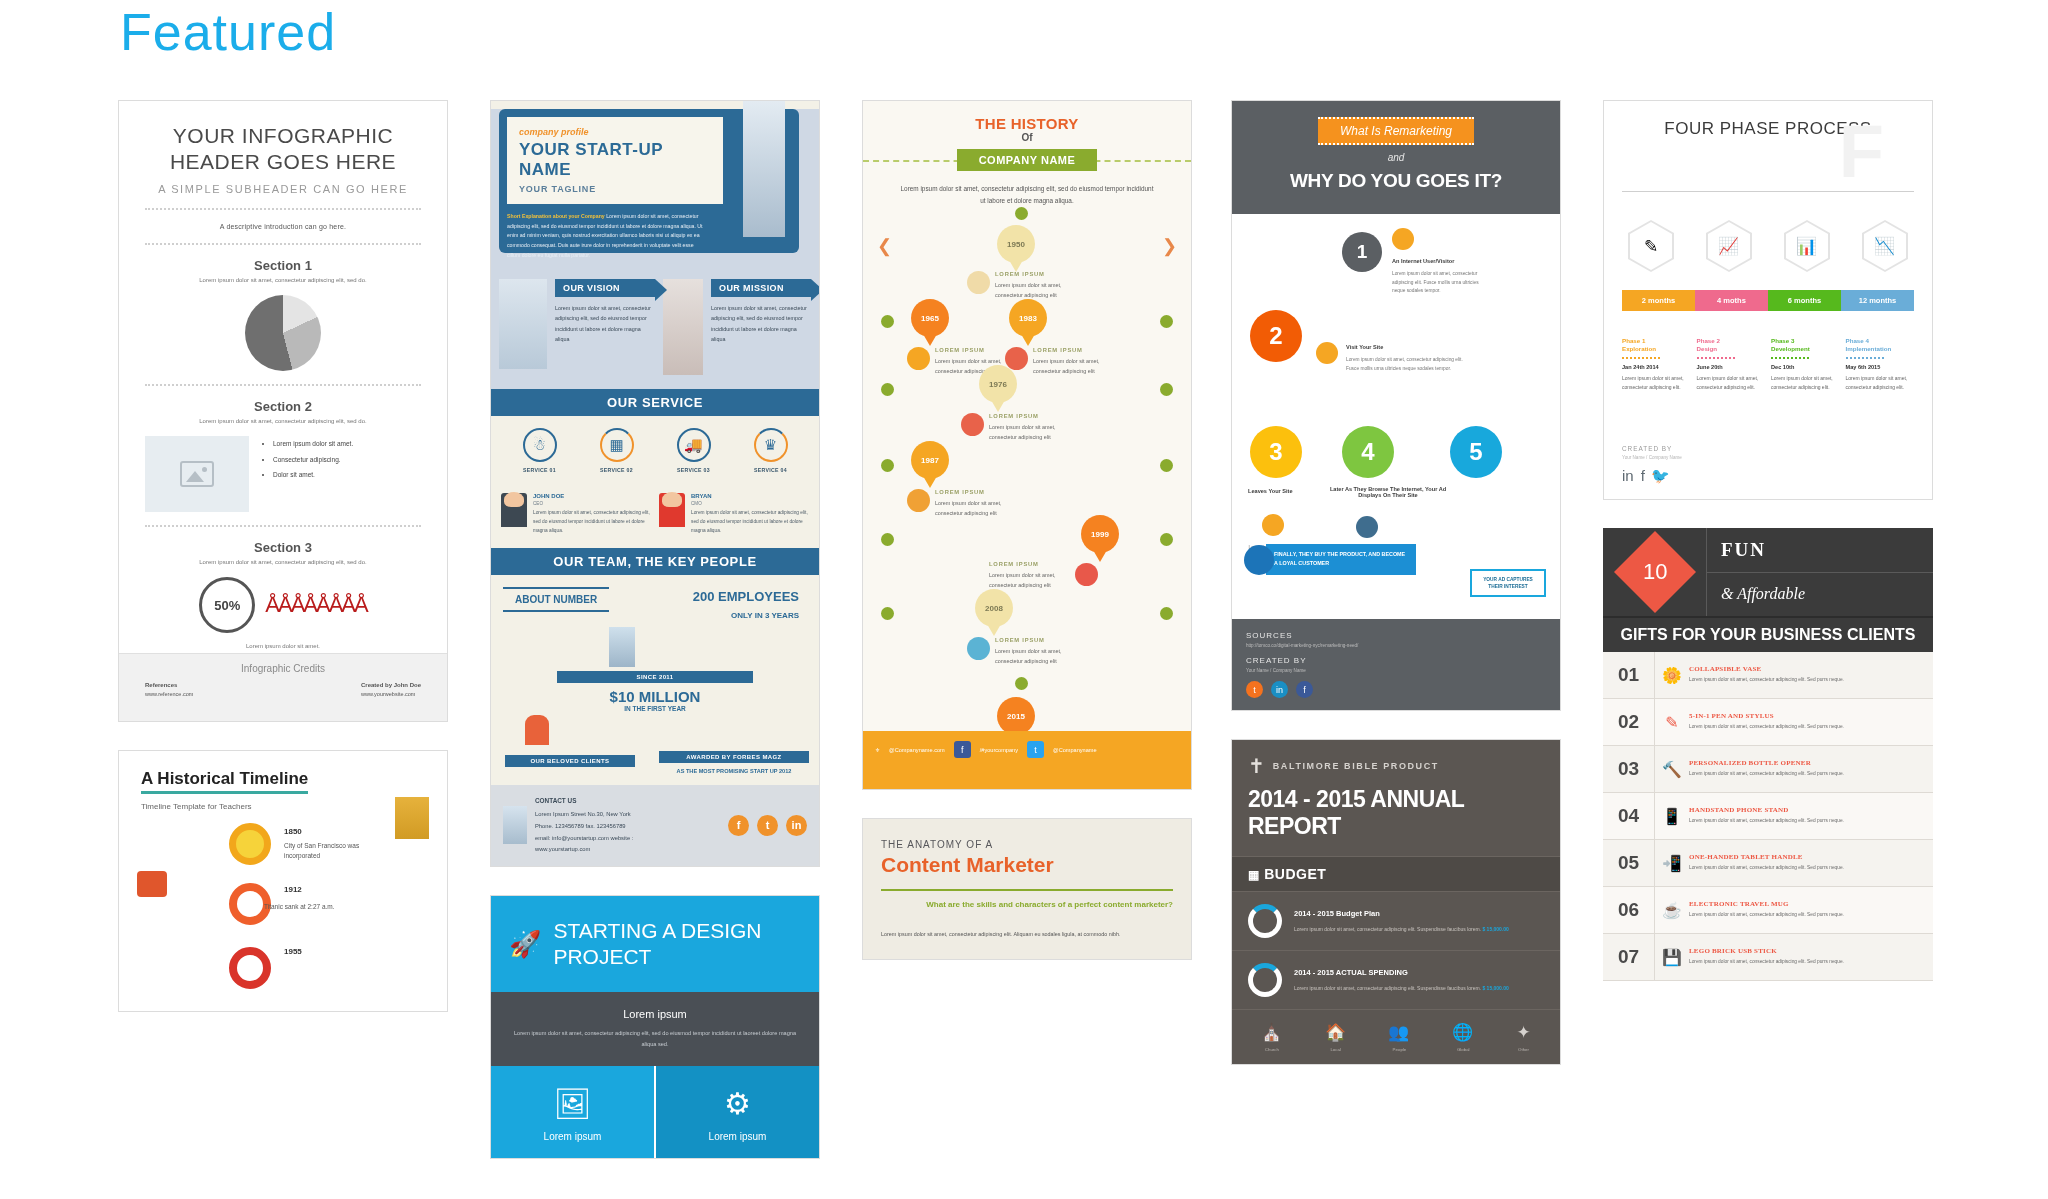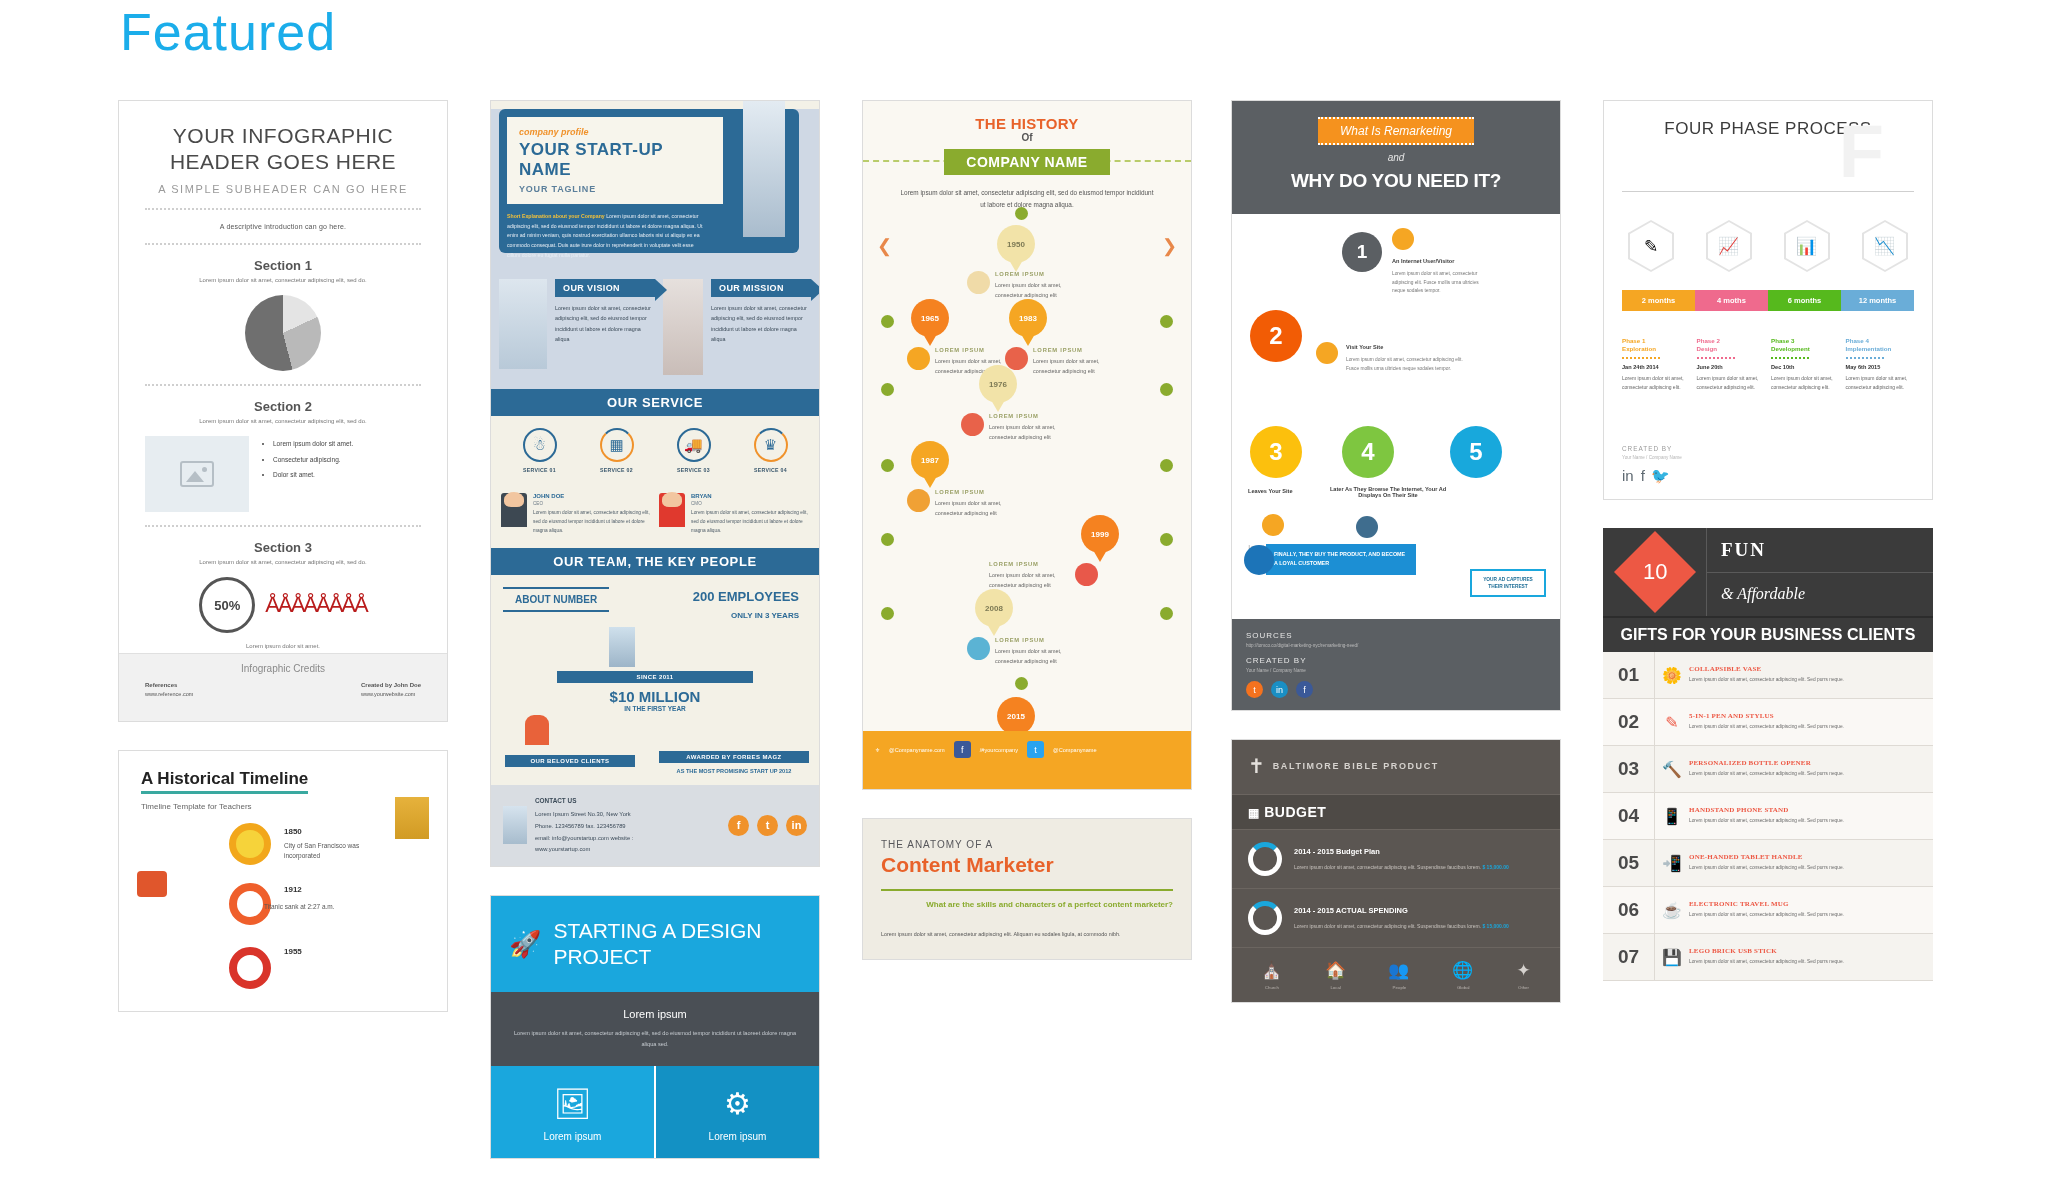--- a/index.html
+++ b/index.html
@@ -123,21 +123,21 @@
   .cdp-cell .ic { font-size:30px; }
   .cdp-cell .l { font-size:10px; margin-top:10px;}
 
   
   .c3 { background:#faf8f2; position:relative; height:690px;}
   .c3-h { text-align:center; padding-top:14px;}
   .c3-h .t1 { font-size:15px; color:#e8622a; font-weight:800; letter-spacing:.3px;}
   .c3-h .t2 { font-size:10px; color:#555; font-weight:700;}
   .c3-band { position:relative; margin-top:6px; }
   .c3-band:before{content:"";position:absolute;top:11px;left:0;right:0;border-top:2px dashed #b9cc6b;}
-  .c3-ribbon { position:relative; display:inline-block; background:#8aab2e; color:#fff; font-size:14px; font-weight:800; padding:5px 22px; letter-spacing:.5px;}
+  .c3-ribbon { position:relative; display:inline-block; background:#8aab2e; color:#fff; font-size:11px; font-weight:800; padding:5px 22px; letter-spacing:.5px;}
   .c3-lead { font-size:6.4px; color:#555; text-align:center; padding:12px 34px 0 34px; line-height:1.9;}
   .arw { position:absolute; font-size:18px; color:#e8884a; top:134px;}
   .pin { position:absolute; width:38px;height:38px;border-radius:50%; display:flex;align-items:center;justify-content:center; font-size:8px; font-weight:700; color:#6a6a4a;}
   .pin:after{content:"";position:absolute;bottom:-9px;left:12px;width:0;height:0;border-left:7px solid transparent;border-right:7px solid transparent;border-top:12px solid currentColor;}
   .pin.cream { background:#f2e3a8; color:#f2e3a8;}
   .pin.cream span{color:#7d7a55;}
   .pin.orange { background:#f58220; color:#f58220;}
   .pin.orange span{color:#fff;}
   .pin.amber { background:#f5a623; color:#f5a623;}
   .pin.amber span{color:#fff;}
@@ -531,21 +531,21 @@
       </div>
 
     </div>
 
     <div class="col col4">
 
       <div class="card">
         <div class="c4-hero">
           <div class="c4-rib">What Is Remarketing</div>
           <div class="c4-and">and</div>
-          <div class="c4-ttl">WHY DO YOU NEED IT?</div>
+          <div class="c4-ttl">WHY DO YOU GOES IT?</div>
         </div>
         <div class="c4-body">
           <div class="num n-sm" style="left:110px;top:18px;background:#5b5f63">1</div>
           <div class="sic" style="left:160px;top:14px;background:#f5a623"></div>
           <div class="step-t" style="left:160px;top:44px">An Internet User/Visitor</div>
           <div class="step-p" style="left:160px;top:56px">Lorem ipsum dolor sit amet, consectetur adipiscing elit. Fusce mollis urna ultricies neque sodales tempor.</div>
 
           <div class="num n-sm" style="left:18px;top:96px;background:#f25c05;width:52px;height:52px;font-size:24px">2</div>
           <div class="sic" style="left:84px;top:128px;background:#f5a623"></div>
           <div class="step-t" style="left:114px;top:130px">Visit Your Site</div>
@@ -578,20 +578,21 @@
           </div>
         </div>
       </div>
 
       <div class="card">
         <div class="car-top">
           <div style="display:flex;align-items:center;gap:8px">
             <span style="font-size:20px;color:#e4e0dc">✝</span>
             <span class="car-ch">BALTIMORE BIBLE PRODUCT</span>
           </div>
+          <div class="car-t">2014 - 2015 ANNUAL REPORT</div>
         </div>
         <div class="car-b">
           <span style="font-size:12px">▦</span>
           <span>BUDGET</span>
         </div>
         <div class="car-row">
           <div class="car-d"></div>
           <div class="car-tx">
             <b>2014 - 2015 Budget Plan</b>
             <span>Lorem ipsum dolor sit amet, consectetur adipiscing elit. Suspendisse faucibus lorem.</span>

